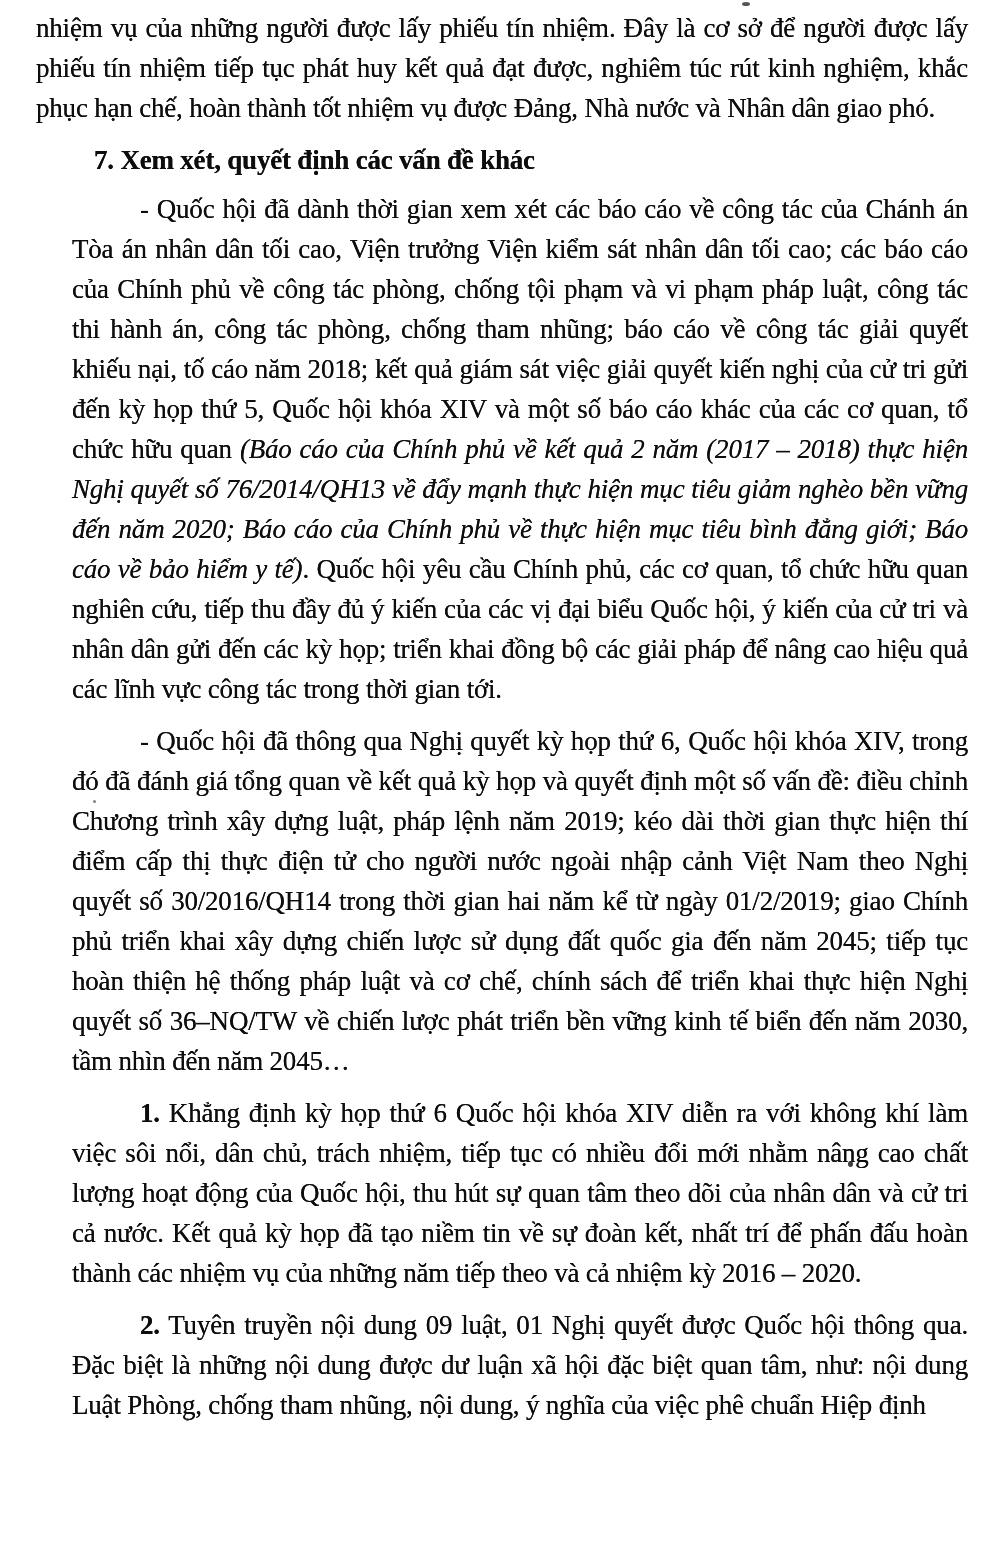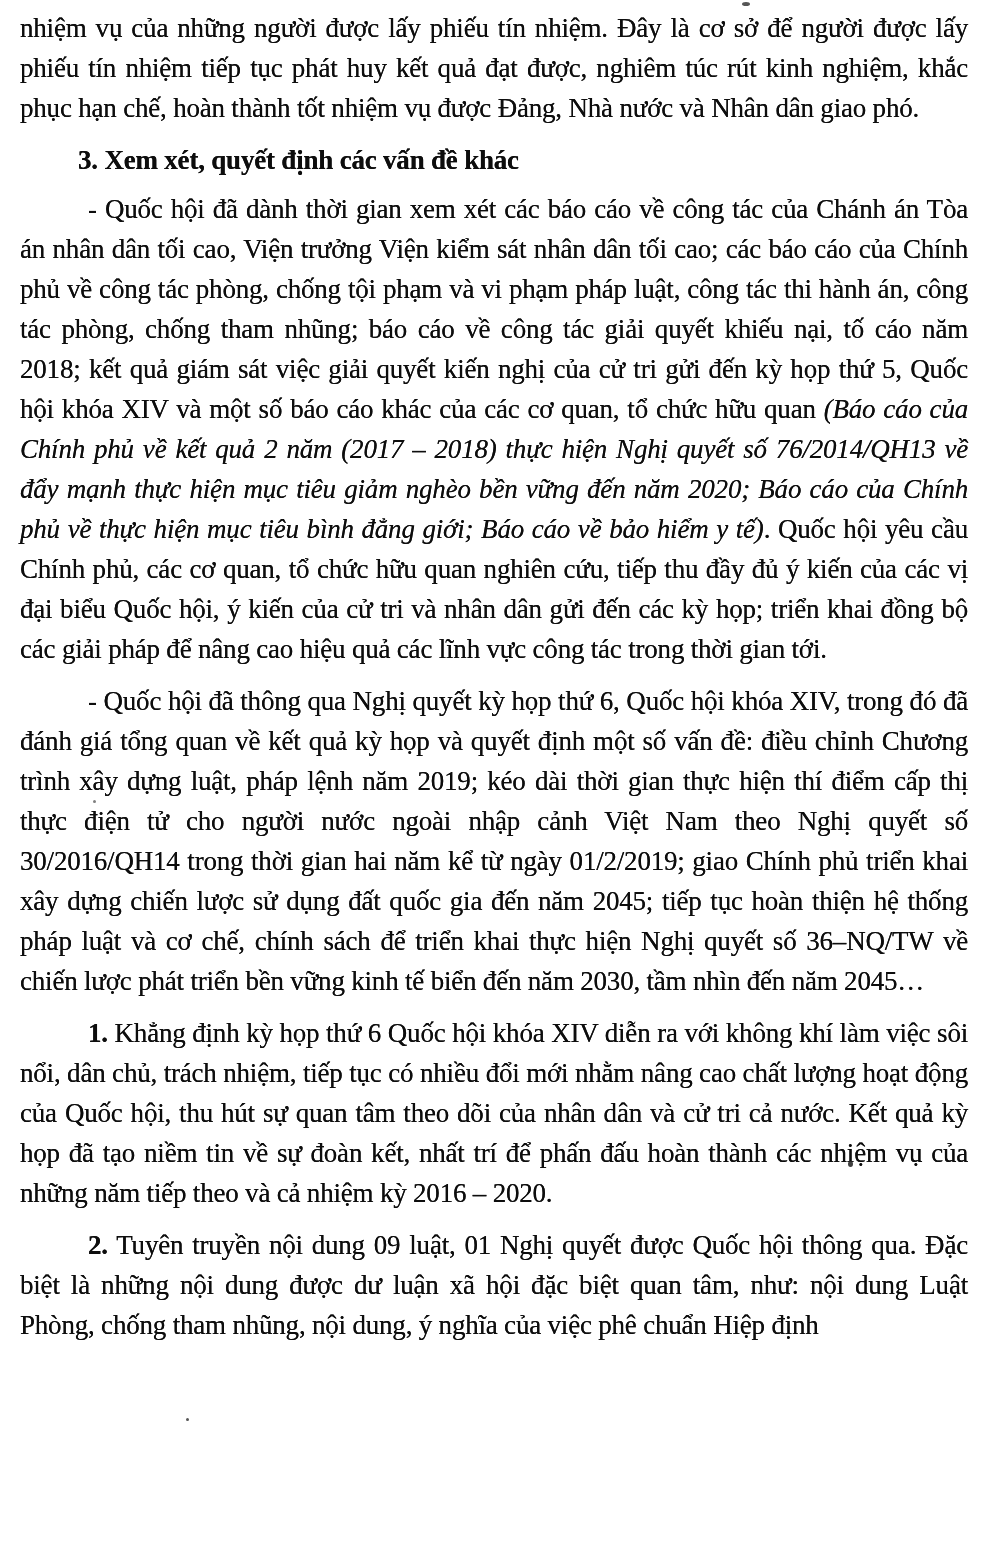--- a/index.html
+++ b/index.html
@@ -7,35 +7,36 @@
     padding: 0;
     background: #ffffff;
   }
   .page {
     position: relative;
     width: 1000px;
     height: 1553px;
     box-sizing: border-box;
     background: #ffffff;
     color: #0d0d0d;
-    padding: 8px 32px 0 20px;
+    padding: 8px 32px 0 36px;
     overflow: hidden;
     font-family: "Liberation Serif", "DejaVu Serif", serif;
     font-size: 27px;
     line-height: 40px;
     letter-spacing: -0.2px;
     text-shadow: 0 0 0.5px rgba(0,0,0,0.85);
   }
   .body-text {
     margin: 0 0 12px 0;
     text-align: justify;
     text-align-last: left;
   }
   .indent {
     text-indent: 68px;
+    margin-left: 36px;
   }
   .heading {
     font-weight: bold;
     font-size: 27px;
     margin: 6px 0 9px 58px;
     text-align: left;
   }
   .num {
     font-weight: bold;
   }
@@ -52,21 +53,21 @@
   .speck-low    { left: 186px; top: 1418px; width: 3px; height: 3px; opacity: .8; }
   .speck-dash   { left: 93px;  top: 800px;  width: 3px; height: 3px; opacity: .6; }
 </style>
 </head>
 <body>
 
 <div class="page">
 
   <p class="body-text">nhiệm vụ của những người được lấy phiếu tín nhiệm. Đây là cơ sở để người được lấy phiếu tín nhiệm tiếp tục phát huy kết quả đạt được, nghiêm túc rút kinh nghiệm, khắc phục hạn chế, hoàn thành tốt nhiệm vụ được Đảng, Nhà nước và Nhân dân giao phó.</p>
 
-  <h3 class="heading">3. Xem xét, quyết định các vấn đề  khác</h3>
+  <h3 class="heading">7. Xem xét, quyết định các vấn đề  khác</h3>
 
   <p class="body-text indent"><span>- Quốc hội đã dành thời gian xem xét các báo cáo về công tác của Chánh án Tòa án nhân dân tối cao, Viện trưởng Viện kiểm sát nhân dân tối cao; các báo cáo của Chính phủ về công tác phòng, chống tội phạm và vi phạm pháp luật, công tác thi hành án, công tác phòng, chống tham nhũng; báo cáo về công tác giải quyết khiếu nại, tố cáo năm 2018; kết quả giám sát việc giải quyết kiến nghị của cử tri gửi đến kỳ họp thứ 5, Quốc hội khóa XIV và một số báo cáo khác của các cơ quan, tổ chức hữu quan </span><em>(Báo cáo của Chính phủ về kết quả 2 năm (2017 – 2018) thực hiện Nghị quyết số 76/2014/QH13 về đẩy mạnh thực hiện mục tiêu giảm nghèo bền vững đến năm 2020; Báo cáo của Chính phủ về thực hiện mục tiêu bình đẳng giới; Báo cáo về bảo hiểm y tế)</em><span>. Quốc hội yêu cầu Chính phủ, các cơ quan, tổ chức hữu quan nghiên cứu, tiếp thu đầy đủ ý kiến của các vị đại biểu Quốc hội, ý kiến của cử tri và nhân dân gửi đến các kỳ họp; triển khai đồng bộ các giải pháp để nâng cao hiệu quả các lĩnh vực công tác trong thời gian tới.</span></p>
 
   <p class="body-text indent">- Quốc hội đã thông qua Nghị quyết kỳ họp thứ 6, Quốc hội khóa XIV, trong đó đã đánh giá tổng quan về kết quả kỳ họp và quyết định một số vấn đề: điều chỉnh Chương trình xây dựng luật, pháp lệnh năm 2019; kéo dài thời gian thực hiện thí điểm cấp thị thực điện tử cho người nước ngoài nhập cảnh Việt Nam theo Nghị quyết số 30/2016/QH14 trong thời gian hai năm kể từ ngày 01/2/2019; giao Chính phủ triển khai xây dựng chiến lược sử dụng đất quốc gia đến năm 2045; tiếp tục hoàn thiện hệ thống pháp luật và cơ chế, chính sách để triển khai thực hiện Nghị quyết số 36–NQ/TW về chiến lược phát triển bền vững kinh tế biển đến năm 2030, tầm nhìn đến năm 2045…</p>
 
 
   <p class="body-text indent"><span class="num">1.</span><span> Khẳng định kỳ họp thứ 6 Quốc hội khóa XIV diễn ra với không khí làm việc sôi nổi, dân chủ, trách nhiệm, tiếp tục có nhiều đổi mới nhằm nâng cao chất lượng hoạt động của Quốc hội, thu hút sự quan tâm theo dõi của nhân dân và cử tri cả nước. Kết quả kỳ họp đã tạo niềm tin về sự đoàn kết, nhất trí để phấn đấu hoàn thành các nhiệm vụ của những năm tiếp theo và cả nhiệm kỳ 2016 – 2020.</span></p>
 
   <p class="body-text indent"><span class="num">2.</span><span> Tuyên truyền nội dung 09 luật, 01 Nghị quyết được Quốc hội thông qua. Đặc biệt là những nội dung được dư luận xã hội đặc biệt quan tâm, như: nội dung Luật Phòng, chống tham nhũng, nội dung, ý nghĩa của việc phê chuẩn Hiệp định</span></p>
 

